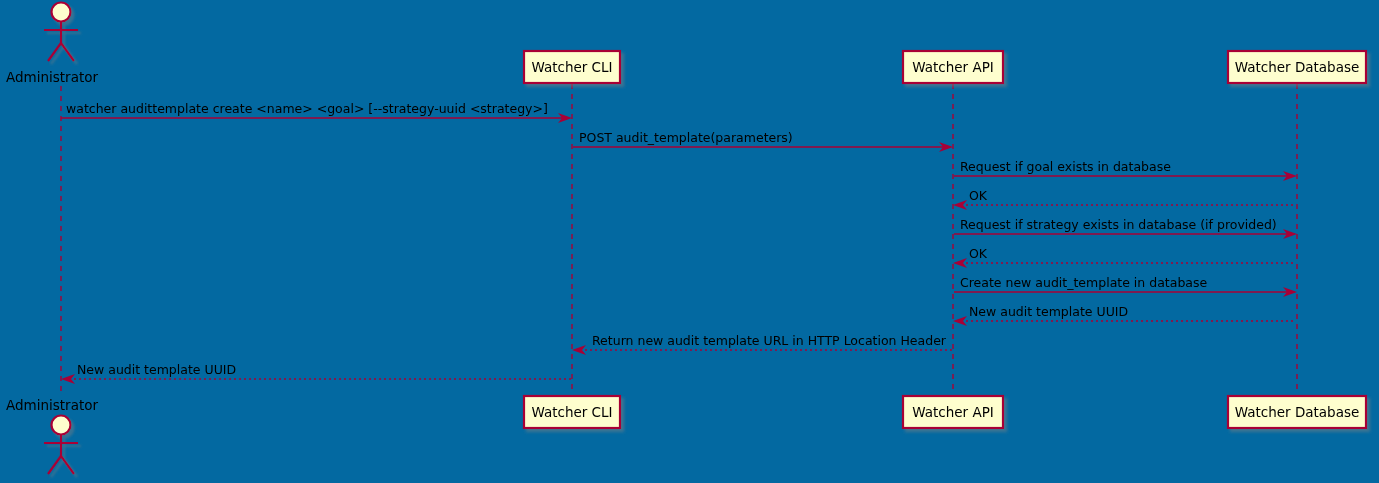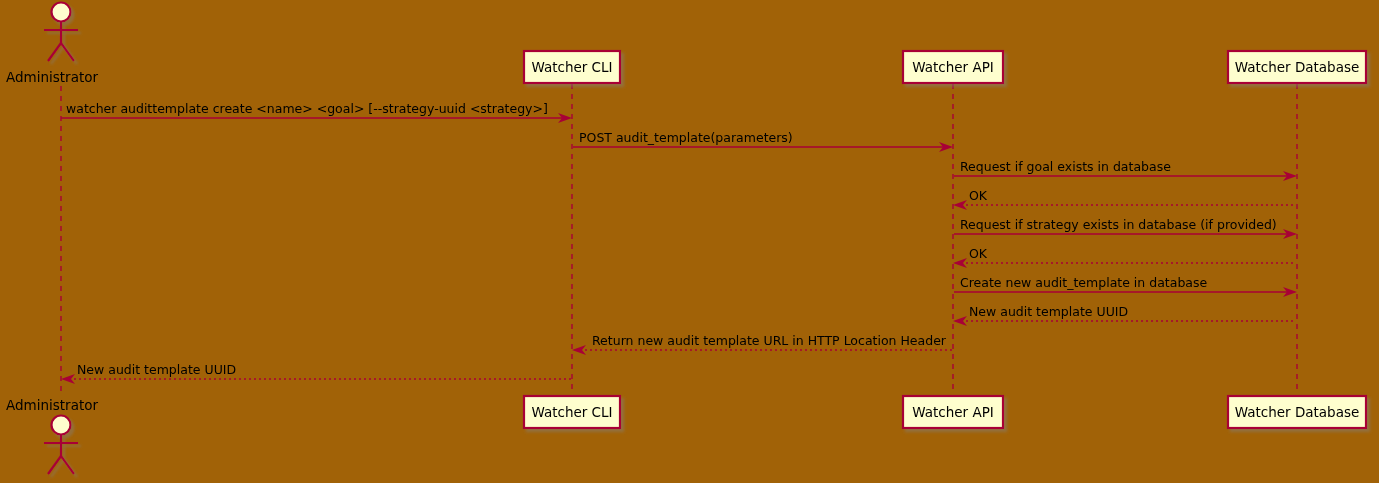--- a/index.html
+++ b/index.html
@@ -7,21 +7,21 @@
     padding: 0;
     background: #FFFFFF;
   }
   body {
     font-family: "DejaVu Sans", sans-serif;
   }
   #diagram-root {
     position: relative;
     width: 1379px;
     height: 483px;
-    background: #a16207;
+    background: #0369a1;
     overflow: hidden;
   }
   #uml-svg {
     position: absolute;
     left: 0;
     top: 0;
   }
   .msg-text {
     font-family: "DejaVu Sans", sans-serif;
     font-size: 12.5px;

